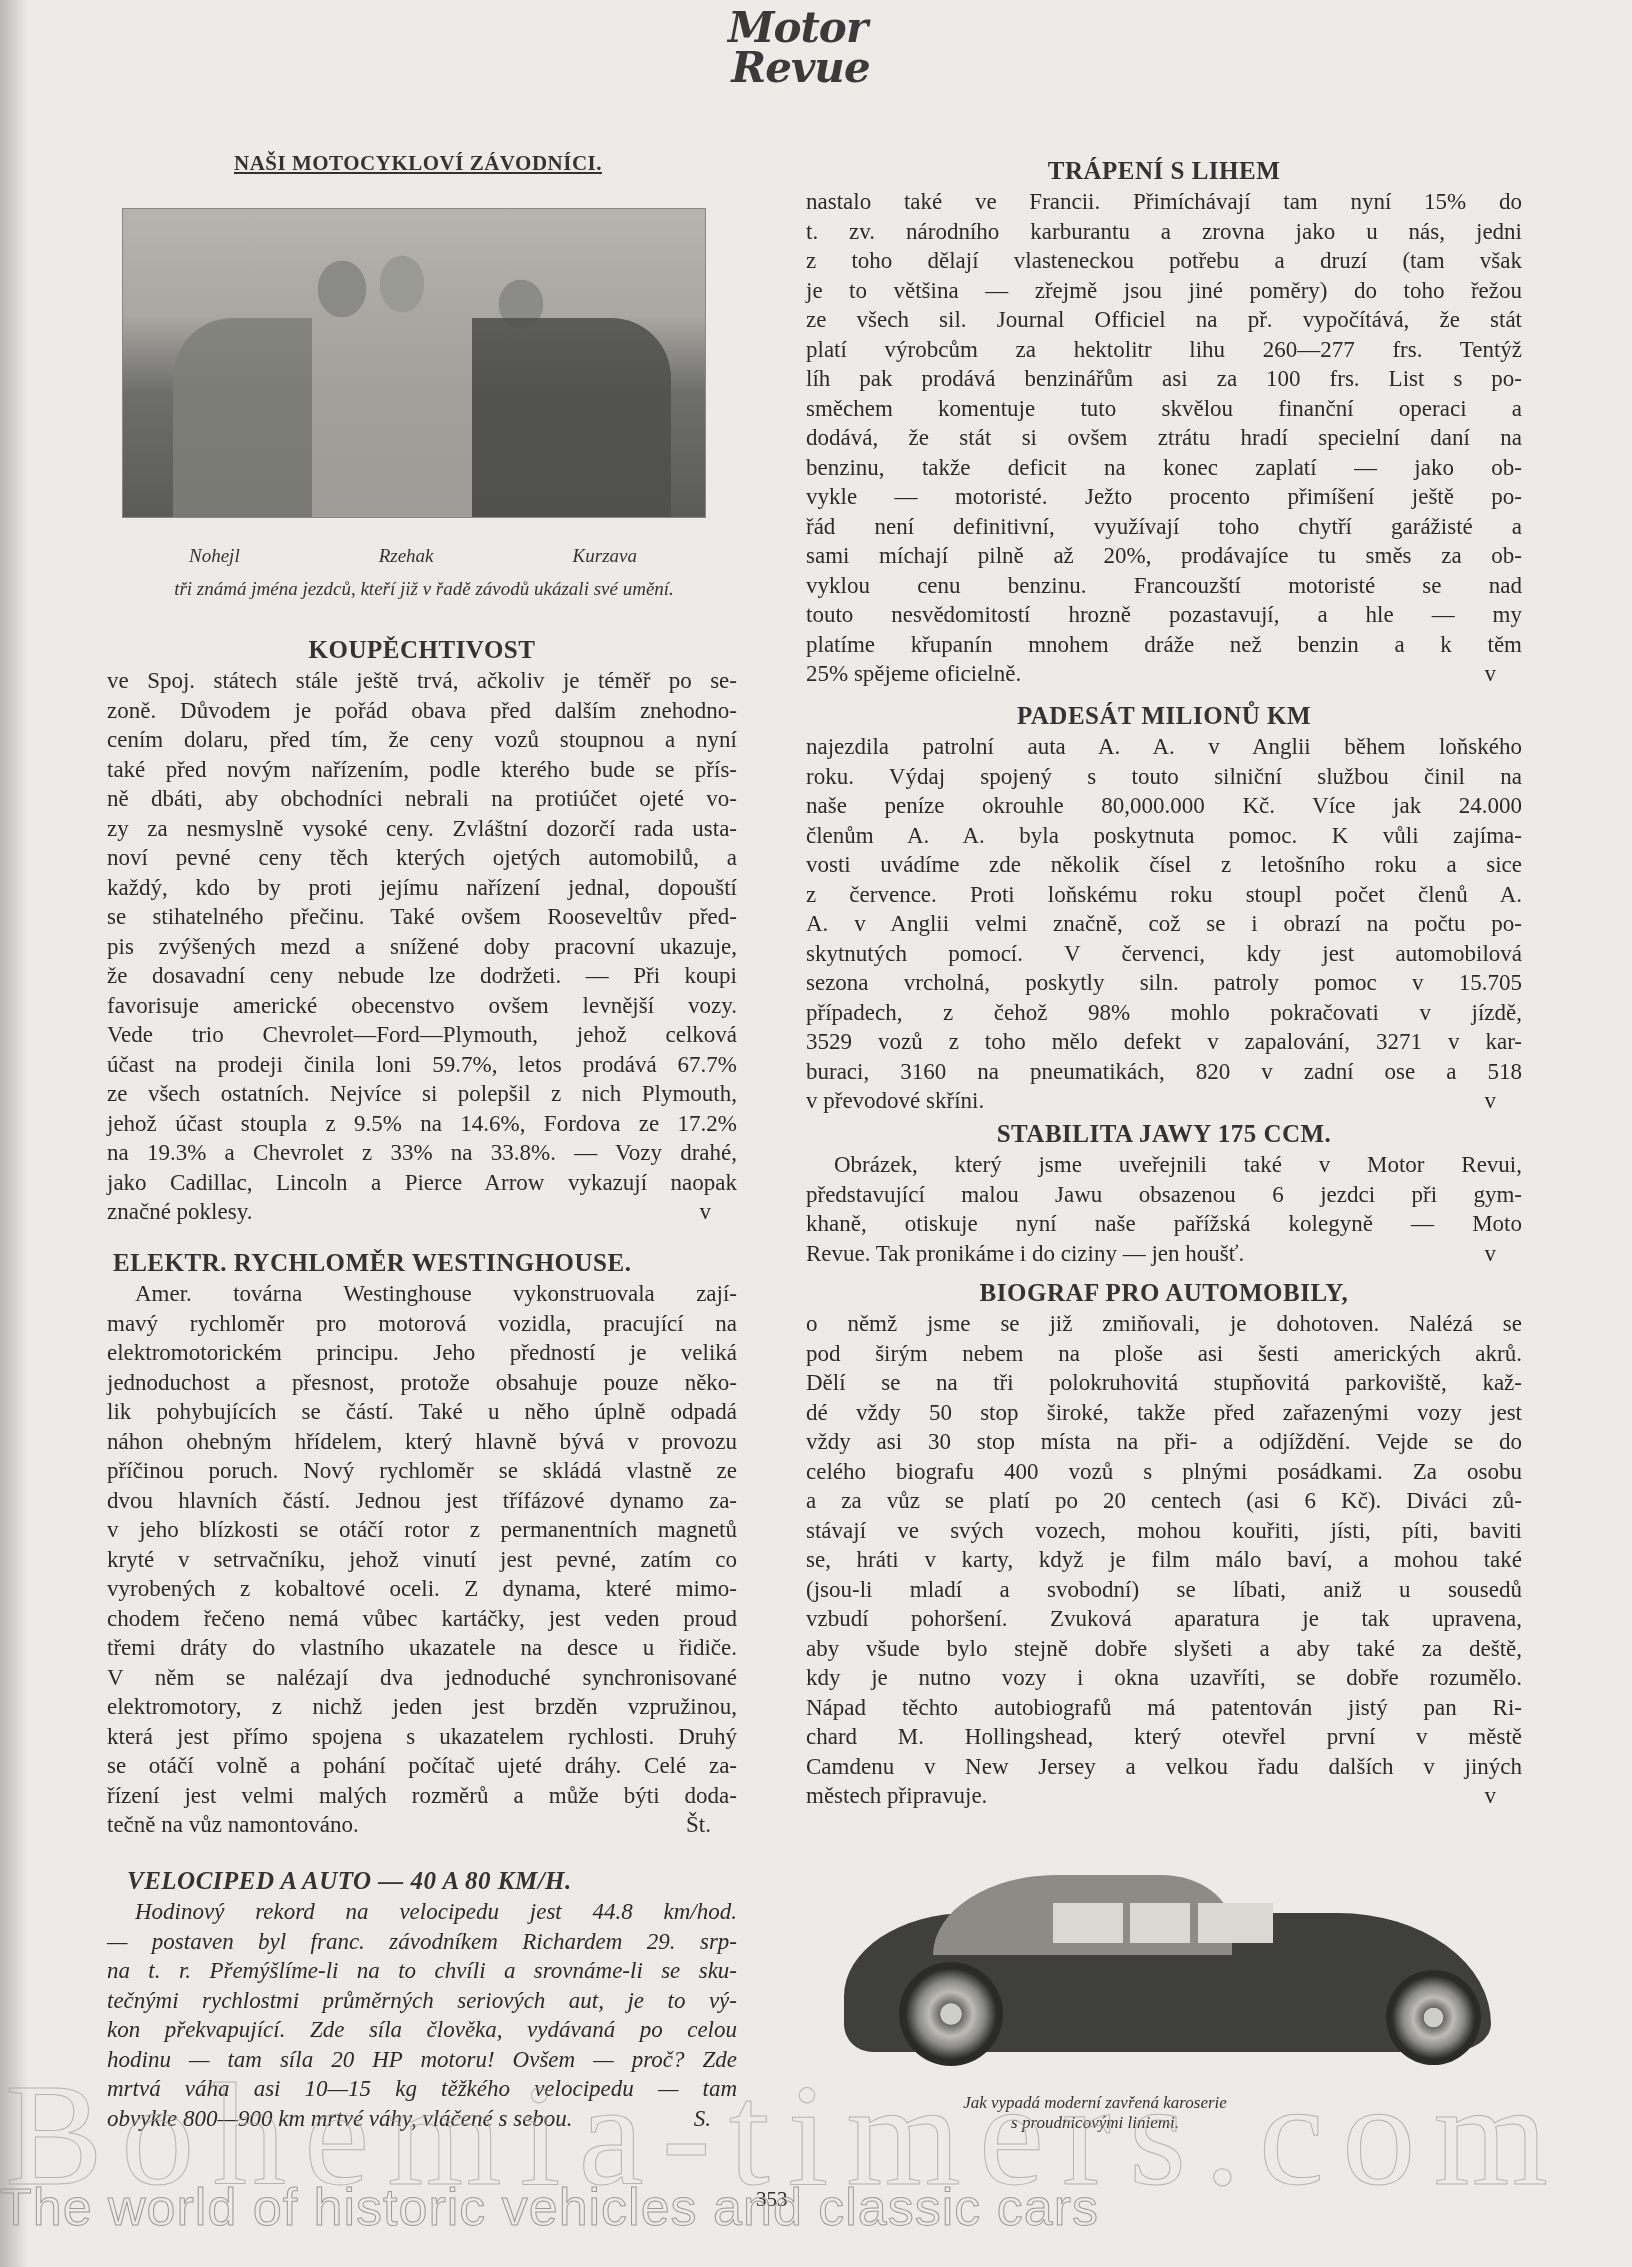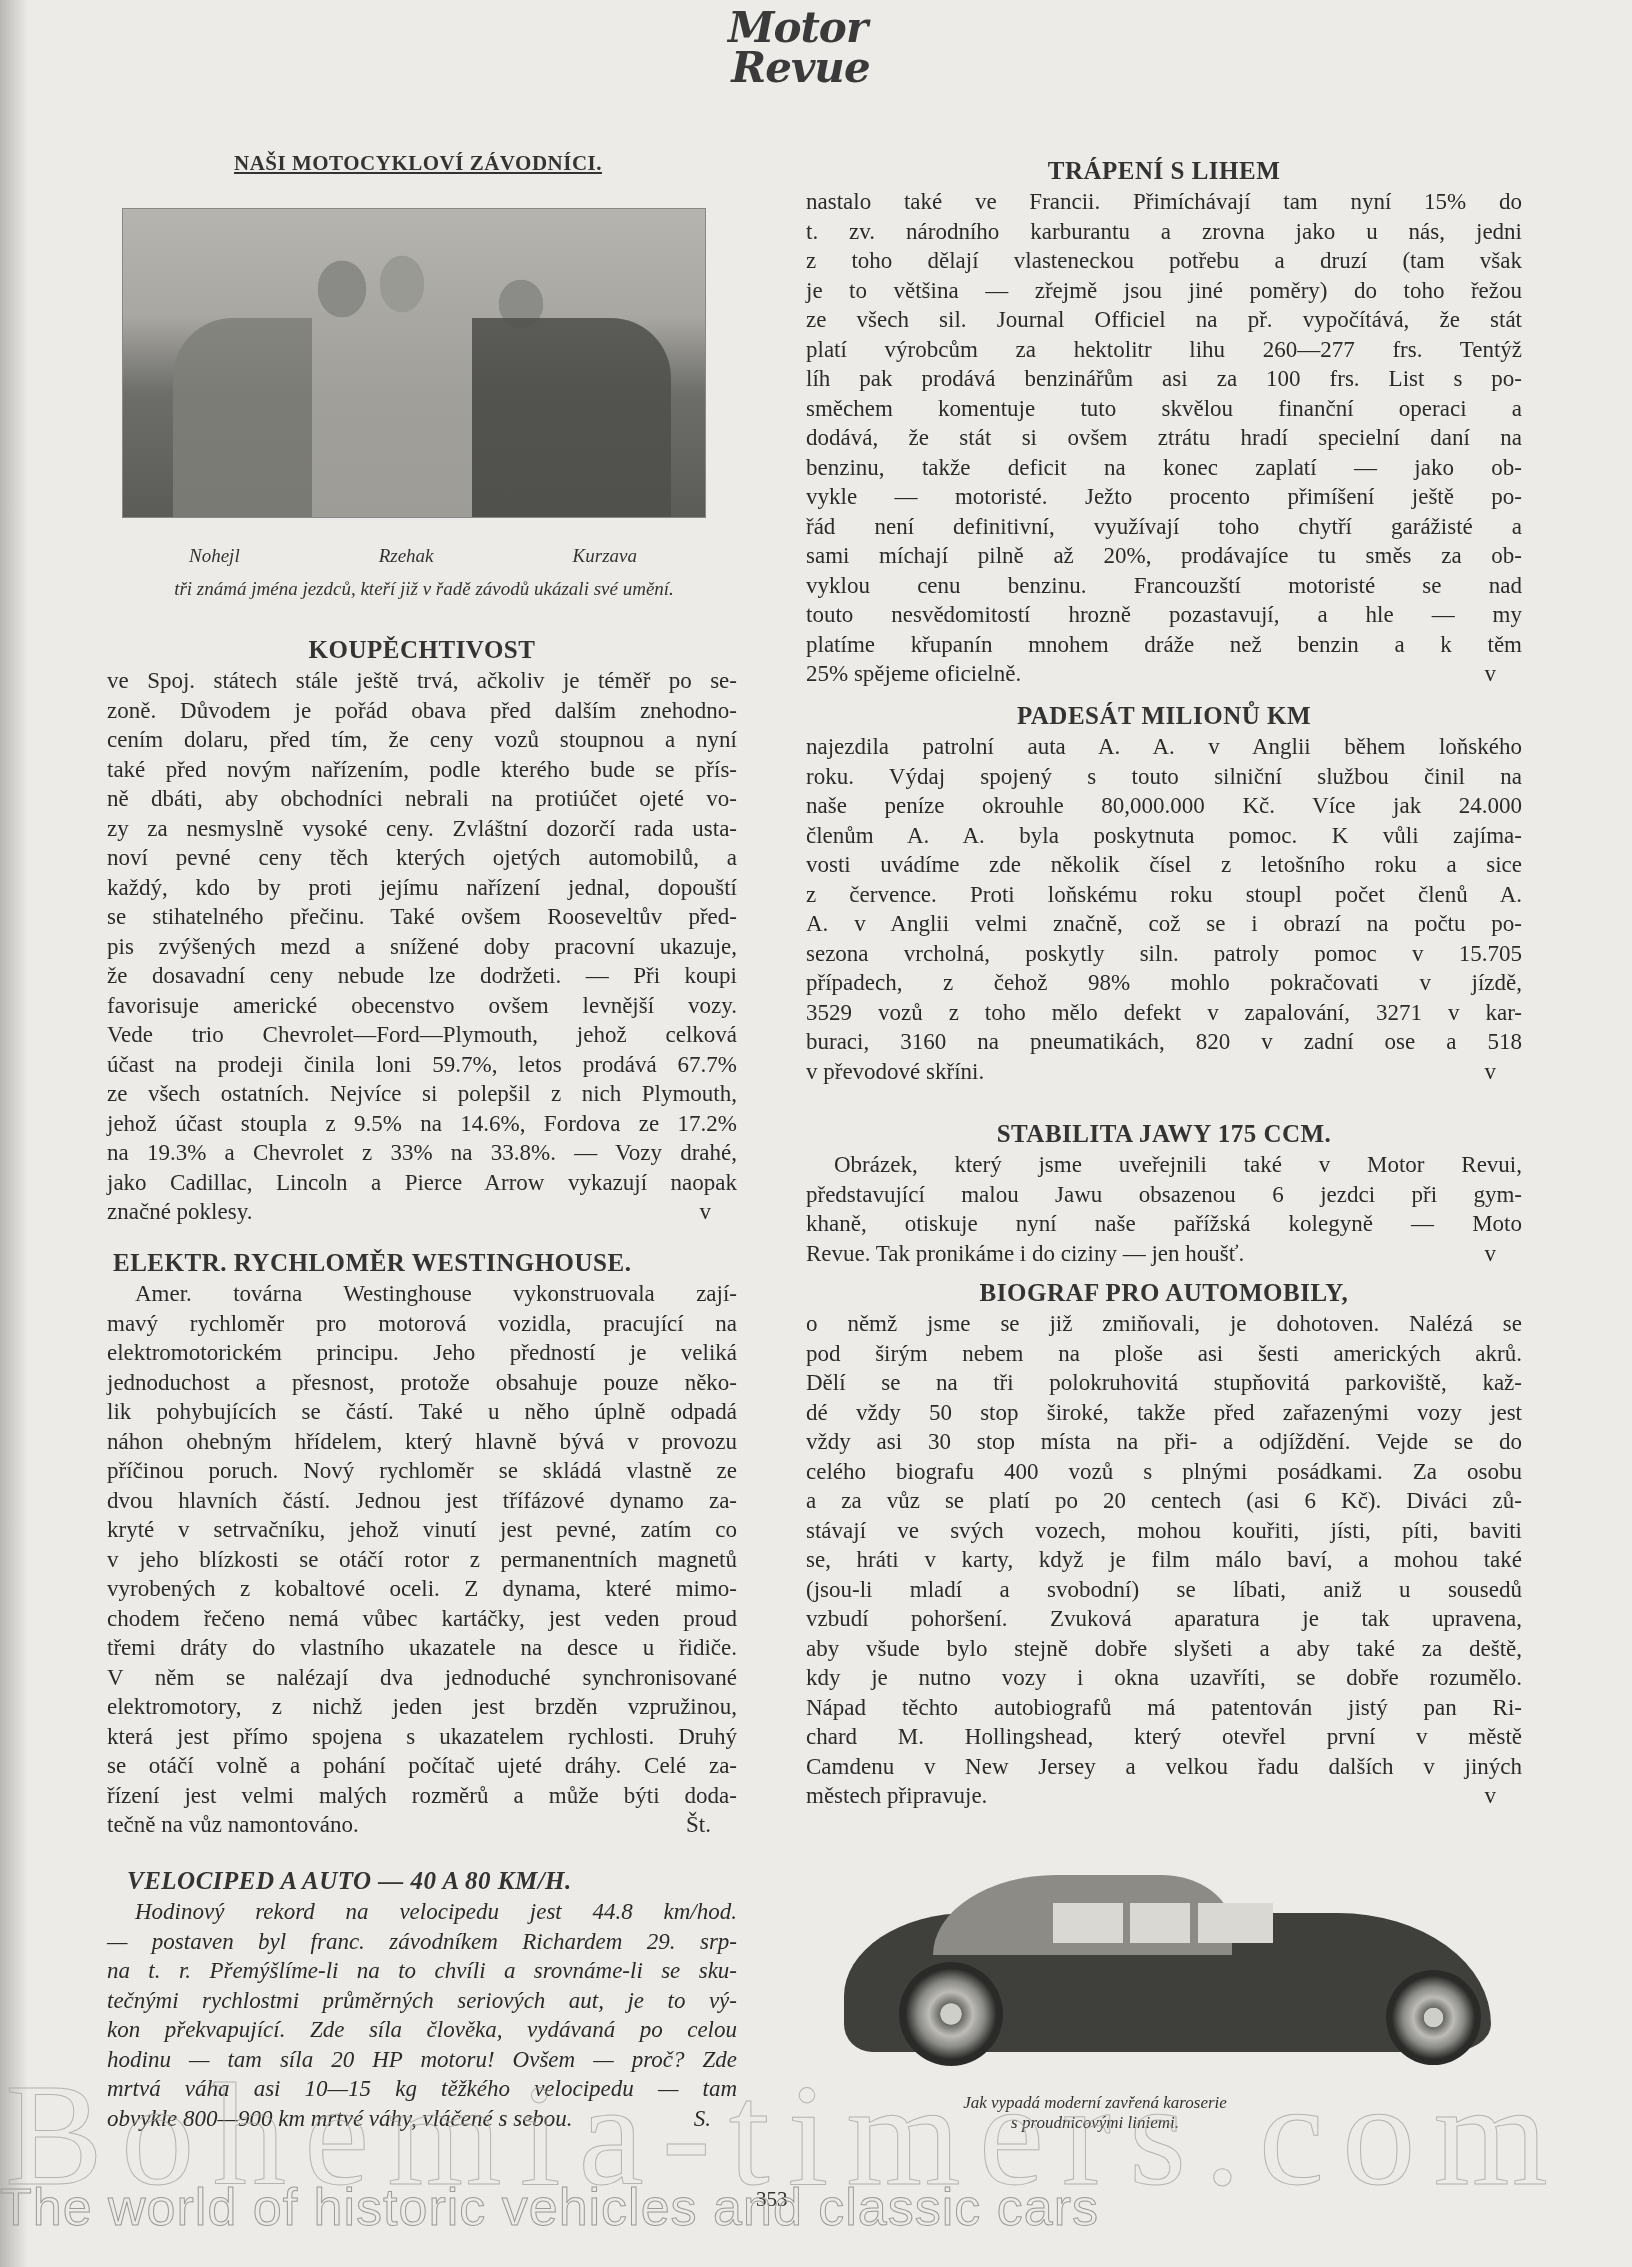--- a/index.html
+++ b/index.html
@@ -145,22 +145,22 @@
   <h2 class="heading" style="text-align:left;padding-left:6px;">ELEKTR. RYCHLOMĚR WESTINGHOUSE.</h2>
   <p class="para" id="l-a2">
       <span class="line" style="text-indent: 28px;">Amer. továrna Westinghouse vykonstruovala zají-</span>
       <span class="line">mavý rychloměr pro motorová vozidla, pracující na</span>
       <span class="line">elektromotorickém principu. Jeho předností je veliká</span>
       <span class="line">jednoduchost a přesnost, protože obsahuje pouze něko-</span>
       <span class="line">lik pohybujících se částí. Také u něho úplně odpadá</span>
       <span class="line">náhon ohebným hřídelem, který hlavně bývá v provozu</span>
       <span class="line">příčinou poruch. Nový rychloměr se skládá vlastně ze</span>
       <span class="line">dvou hlavních částí. Jednou jest třífázové dynamo za-</span>
+      <span class="line">v jeho blízkosti se otáčí rotor z permanentních magnetů</span>
       <span class="line">kryté v setrvačníku, jehož vinutí jest pevné, zatím co</span>
-      <span class="line">v jeho blízkosti se otáčí rotor z permanentních magnetů</span>
       <span class="line">vyrobených z kobaltové oceli. Z dynama, které mimo-</span>
       <span class="line">chodem řečeno nemá vůbec kartáčky, jest veden proud</span>
       <span class="line">třemi dráty do vlastního ukazatele na desce u řidiče.</span>
       <span class="line">V něm se nalézají dva jednoduché synchronisované</span>
       <span class="line">elektromotory, z nichž jeden jest brzděn vzpružinou,</span>
       <span class="line">která jest přímo spojena s ukazatelem rychlosti. Druhý</span>
       <span class="line">se otáčí volně a pohání počítač ujeté dráhy. Celé za-</span>
       <span class="line">řízení jest velmi malých rozměrů a může býti doda-</span>
       <span class="line last">tečně na vůz namontováno.<span class="sig">Št.</span></span>
     </p>
@@ -206,20 +206,21 @@
 <div class="col" style="left:806px;top:700px;width:716px;">
   <h2 class="heading">PADESÁT MILIONŮ KM</h2>
   <p class="para" id="r-a2">
       <span class="line">najezdila patrolní auta A. A. v Anglii během loňského</span>
       <span class="line">roku. Výdaj spojený s touto silniční službou činil na</span>
       <span class="line">naše peníze okrouhle 80,000.000 Kč. Více jak 24.000</span>
       <span class="line">členům A. A. byla poskytnuta pomoc. K vůli zajíma-</span>
       <span class="line">vosti uvádíme zde několik čísel z letošního roku a sice</span>
       <span class="line">z července. Proti loňskému roku stoupl počet členů A.</span>
       <span class="line">A. v Anglii velmi značně, což se i obrazí na počtu po-</span>
+      <span class="line">skytnutých pomocí. V červenci, kdy jest automobilová</span>
       <span class="line">sezona vrcholná, poskytly siln. patroly pomoc v 15.705</span>
       <span class="line">případech, z čehož 98% mohlo pokračovati v jízdě,</span>
       <span class="line">3529 vozů z toho mělo defekt v zapalování, 3271 v kar-</span>
       <span class="line">buraci, 3160 na pneumatikách, 820 v zadní ose a 518</span>
       <span class="line last">v převodové skříni.<span class="sig">v</span></span>
     </p>
 </div>
 
 <div class="col" style="left:806px;top:1118px;width:716px;">
   <h2 class="heading">STABILITA JAWY 175 CCM.</h2>

